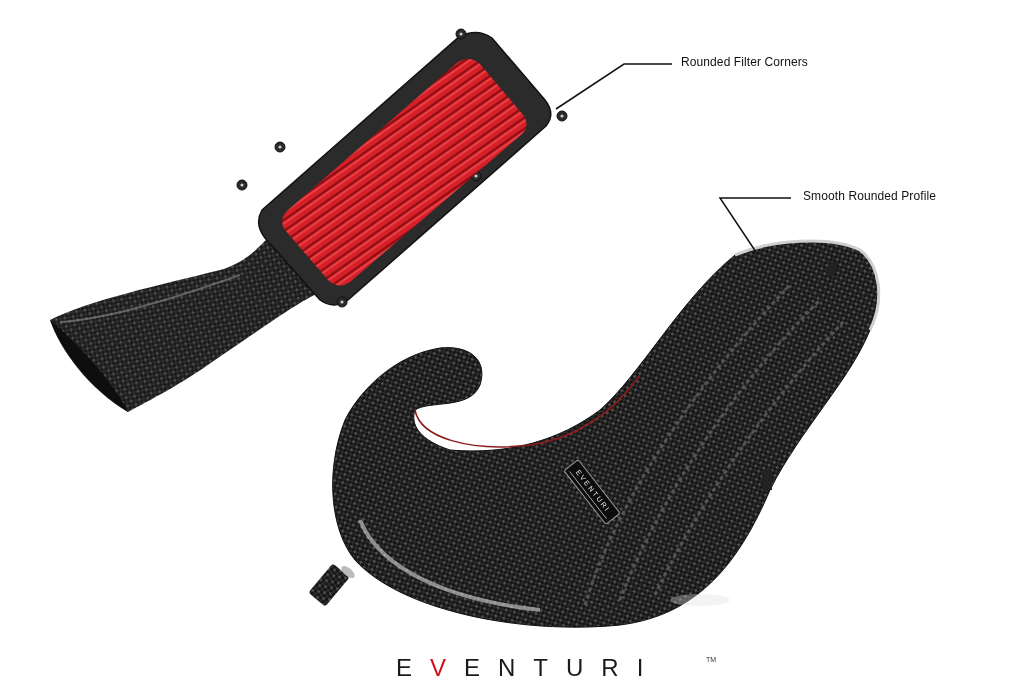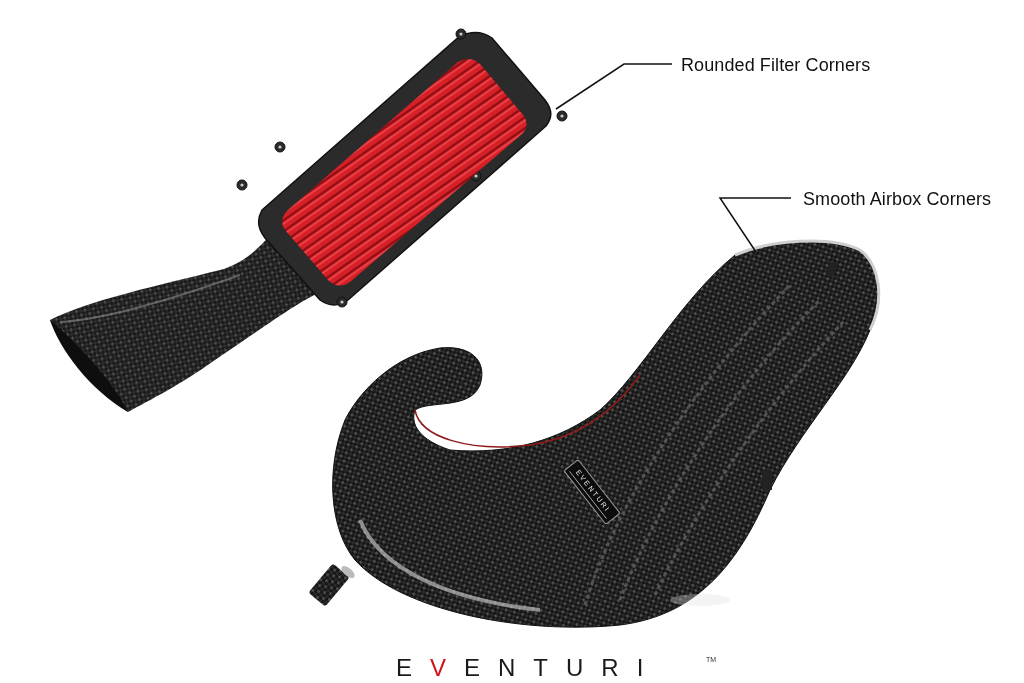--- a/index.html
+++ b/index.html
@@ -1,18 +1,18 @@
 <!DOCTYPE html>
 <html><head>
 <meta charset="utf-8">
 <style>
   html, body { margin:0; padding:0; background:#ffffff; }
   body { width:1024px; height:683px; position:relative; overflow:hidden; font-family:"Liberation Sans", sans-serif; }
   .stage { position:absolute; left:0; top:0; width:1024px; height:683px; }
-  .callout-label { position:absolute; font-size:18px; color:#111; white-space:nowrap; letter-spacing:0.1px; }
+  .callout-label { position:absolute; font-size:12px; color:#111; white-space:nowrap; letter-spacing:0.1px; }
   .brand { position:absolute; left:396px; top:654px; font-family:"Liberation Sans", sans-serif; font-size:24px; letter-spacing:18px; color:#1a1a1a; white-space:nowrap; }
   .brand .v { color:#d0111b; }
   .tm { position:absolute; left:706px; top:656px; font-size:7px; color:#333; }
 </style>
 </head>
 <body>
 
 <div class="stage">
   <svg width="1024" height="683" viewBox="0 0 1024 683" xmlns="http://www.w3.org/2000/svg">
     <defs>
@@ -92,18 +92,18 @@
         <text x="0" y="1" font-family="Liberation Sans, sans-serif" font-size="7" fill="#eee" text-anchor="middle" letter-spacing="2">EVENTURI</text>
       </g>
     </g>
 
     <polyline points="556,109 624,64 672,64" fill="none" stroke="#111" stroke-width="1.5"></polyline>
     <polyline points="756,252 720,198 791,198" fill="none" stroke="#111" stroke-width="1.5"></polyline>
   </svg>
 
   
   <div class="callout-label" style="left:681px; top:55px;">Rounded Filter Corners</div>
-  <div class="callout-label" style="left:803px; top:189px;">Smooth Airbox Corners</div>
+  <div class="callout-label" style="left:803px; top:189px;">Smooth Rounded Profile</div>
 
   
   <div class="brand"><span>E</span><span class="v">V</span><span>ENTURI</span></div>
   <div class="tm">TM</div>
 </div>
 
 </body></html>

